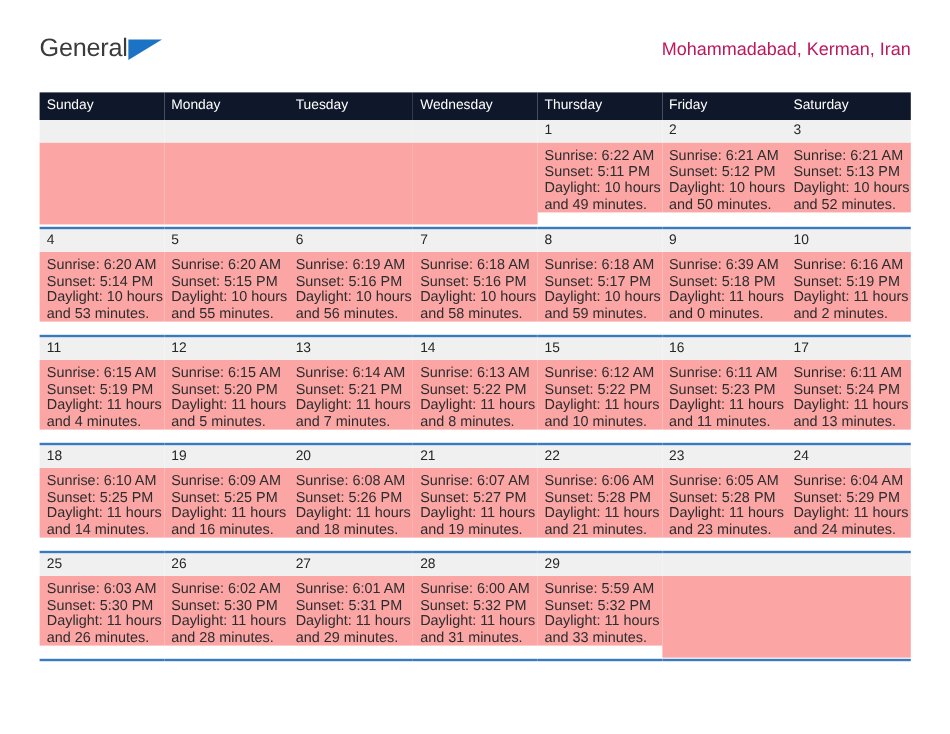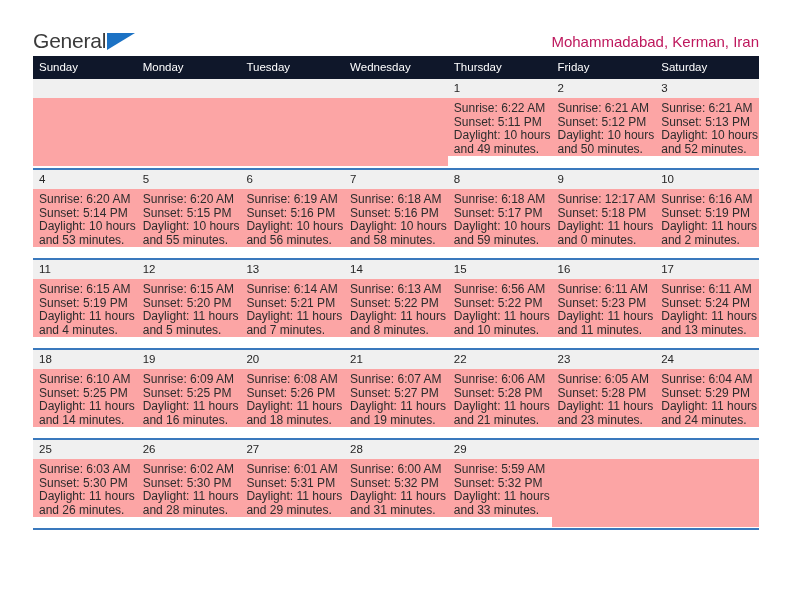--- a/index.html
+++ b/index.html
@@ -16,21 +16,21 @@
     background: #ffffff;
     padding: 0 33px;
   }
 
   
   .header {
     display: flex;
     justify-content: space-between;
     align-items: flex-start;
     padding-top: 26px;
-    height: 56px;
+    height: 77px;
   }
   .logo {
     position: relative;
     width: 115px;
     padding-top: 4px;
   }
   .logo-line1 {
     position: relative;
     font-size: 21px;
     color: #3b3b3b;
@@ -249,21 +249,21 @@
             <div class="daybody">
               <div>Sunrise: 6:18 AM</div>
               <div>Sunset: 5:17 PM</div>
               <div>Daylight: 10 hours</div>
               <div>and 59 minutes.</div>
             </div>
           </td>
           <td>
             <div class="daynum">9</div>
             <div class="daybody">
-              <div>Sunrise: 12:17 AM</div>
+              <div>Sunrise: 6:39 AM</div>
               <div>Sunset: 5:18 PM</div>
               <div>Daylight: 11 hours</div>
               <div>and 0 minutes.</div>
             </div>
           </td>
           <td>
             <div class="daynum">10</div>
             <div class="daybody">
               <div>Sunrise: 6:16 AM</div>
               <div>Sunset: 5:19 PM</div>
@@ -305,21 +305,21 @@
             <div class="daybody">
               <div>Sunrise: 6:13 AM</div>
               <div>Sunset: 5:22 PM</div>
               <div>Daylight: 11 hours</div>
               <div>and 8 minutes.</div>
             </div>
           </td>
           <td>
             <div class="daynum">15</div>
             <div class="daybody">
-              <div>Sunrise: 6:56 AM</div>
+              <div>Sunrise: 6:12 AM</div>
               <div>Sunset: 5:22 PM</div>
               <div>Daylight: 11 hours</div>
               <div>and 10 minutes.</div>
             </div>
           </td>
           <td>
             <div class="daynum">16</div>
             <div class="daybody">
               <div>Sunrise: 6:11 AM</div>
               <div>Sunset: 5:23 PM</div>

